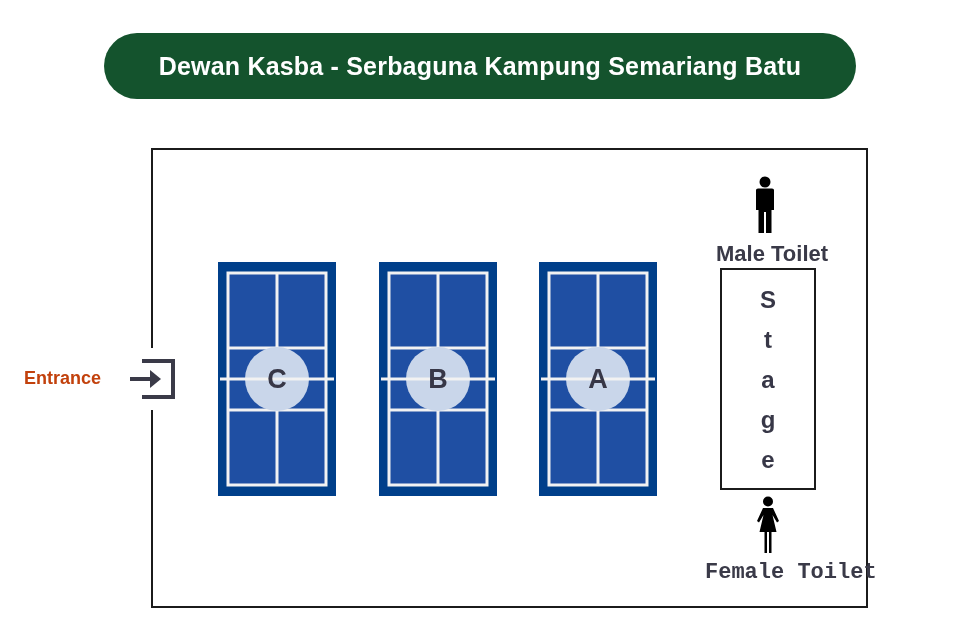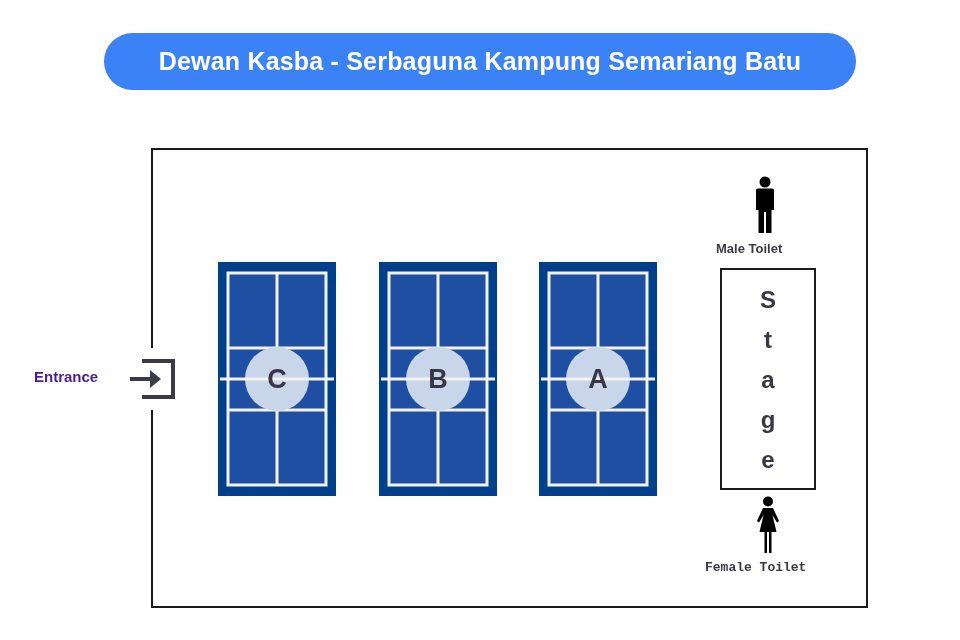--- a/index.html
+++ b/index.html
@@ -3,54 +3,54 @@
 <meta charset="utf-8">
 <style>
   html, body { margin: 0; padding: 0; }
   body {
     width: 960px; height: 640px; position: relative; overflow: hidden;
     background: #ffffff;
     font-family: "Liberation Sans", "DejaVu Sans", sans-serif;
     color: #3a3a48;
   }
   .title-pill {
-    position: absolute; left: 104px; top: 33px; width: 752px; height: 57px;
-    background: #3b82f6; border-radius: 33px;
+    position: absolute; left: 104px; top: 33px; width: 752px; height: 66px;
+    background: #14532d; border-radius: 33px;
     display: flex; align-items: center; justify-content: center;
   }
   .title-pill span {
     color: #ffffff; font-weight: bold; font-size: 25px; letter-spacing: 0.2px;
   }
   .hall {
     position: absolute; left: 151px; top: 148px; width: 713px; height: 456px;
     border: 2px solid #1b1b1b;
   }
   .wall-gap {
     position: absolute; left: 118px; top: 348px; width: 66px; height: 62px;
     background: #ffffff;
   }
   .entrance-label {
-    position: absolute; left: 34px; top: 368px;
-    font-size: 15px; font-weight: bold; color: #4c1d95;
+    position: absolute; left: 24px; top: 368px;
+    font-size: 18px; font-weight: bold; color: #c2410c;
   }
   .entrance-icon {
     position: absolute; left: 128px; top: 358px; width: 50px; height: 42px;
   }
   .court {
     position: absolute; top: 262px; width: 118px; height: 234px;
     background: #003f8a;
   }
   .court svg { position: absolute; left: 0; top: 0; }
   .court-letter {
     position: absolute; left: 0; width: 118px; top: 100px; text-align: center;
     font-size: 27px; font-weight: bold; color: #373747; line-height: 34px;
   }
   .toilet-icon { position: absolute; }
   .toilet-label {
-    position: absolute; font-size: 13px; font-weight: bold; color: #3a3a48;
+    position: absolute; font-size: 22px; font-weight: bold; color: #3a3a48;
     white-space: nowrap;
   }
   .stage {
     position: absolute; left: 720px; top: 268px; width: 92px; height: 218px;
     border: 2px solid #1b1b1b; background: #ffffff;
   }
   .stage-letter {
     position: absolute; left: 0; width: 92px; text-align: center;
     font-size: 24px; font-weight: bold; color: #373747; line-height: 28px;
   }

